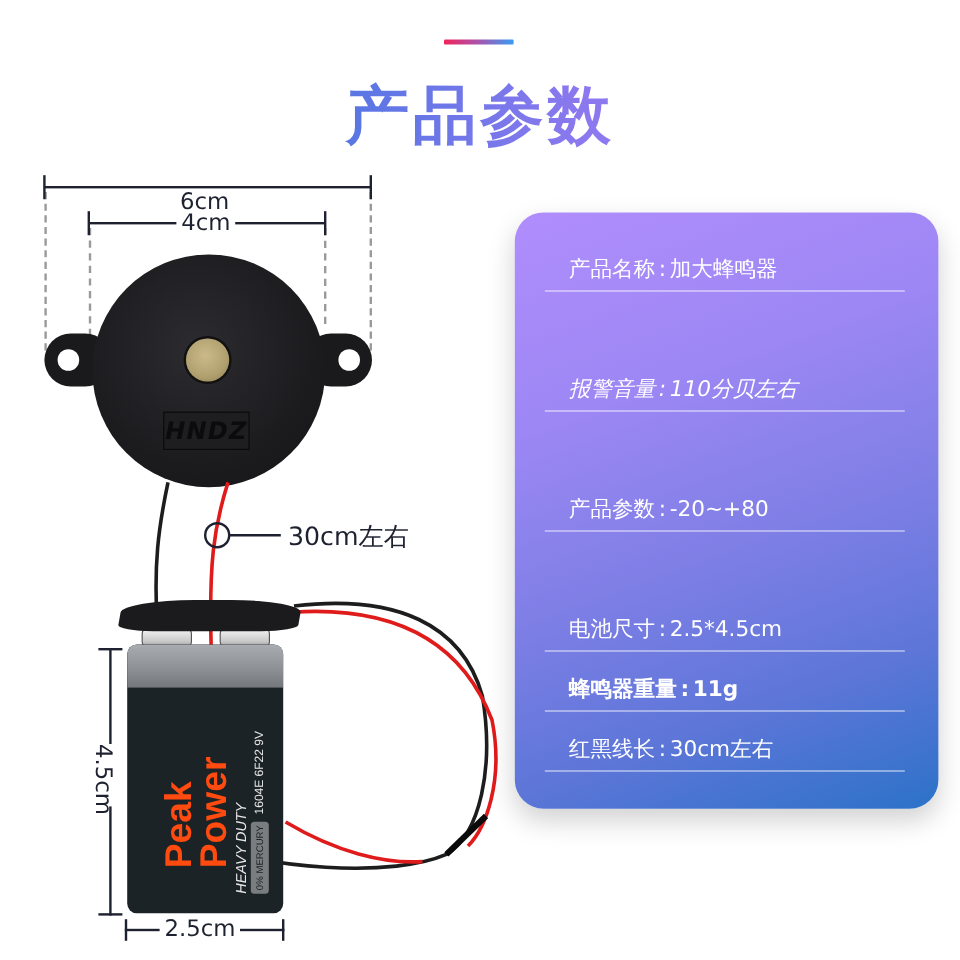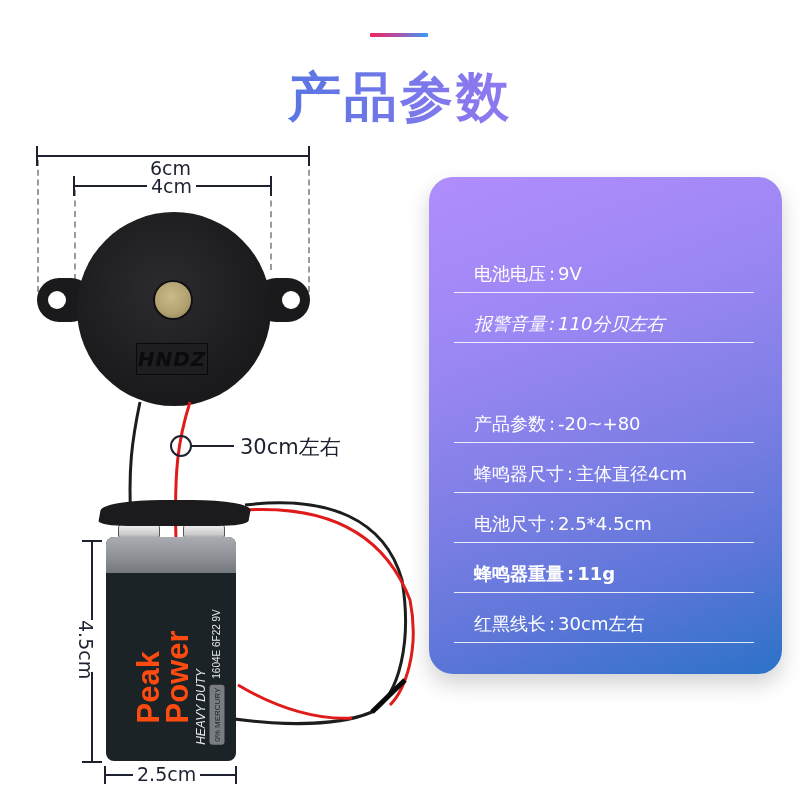--- a/index.html
+++ b/index.html
@@ -123,31 +123,28 @@
   <div class="dim-line" style="left:82px;top:761px;width:20px;height:2px;"></div>
   <div class="dim-label" style="left:60px;top:636px;transform:rotate(90deg);transform-origin:center;width:52px;text-align:center;padding:0;">4.5cm</div>
 
   <div class="dim-line" style="left:104px;top:774px;width:133px;height:2px;"></div>
   <div class="dim-line" style="left:104px;top:766px;width:2px;height:18px;"></div>
   <div class="dim-line" style="left:235px;top:766px;width:2px;height:18px;"></div>
   <div class="dim-label" style="left:133px;top:764px;">2.5cm</div>
 </div>
 
 <div class="spec-card">
-  <div class="spec-row" style="top:65px;">
-    <div class="txt"><span class="lbl">电池电压</span><span class="sep">:</span><span class="val">9V</span></div>
+  <div class="spec-row" style="top:15px;">
+    <div class="txt"><span class="lbl">产品名称</span><span class="sep">:</span><span class="val">加大蜂鸣器</span></div>
   </div>
   <div class="spec-row" style="top:115px;font-style:italic;">
     <div class="txt"><span class="lbl">报警音量</span><span class="sep">:</span><span class="val">110分贝左右</span></div>
   </div>
   <div class="spec-row" style="top:215px;">
     <div class="txt"><span class="lbl">产品参数</span><span class="sep">:</span><span class="val">-20~+80</span></div>
-  </div>
-  <div class="spec-row" style="top:265px;">
-    <div class="txt"><span class="lbl">蜂鸣器尺寸</span><span class="sep">:</span><span class="val">主体直径4cm</span></div>
   </div>
   <div class="spec-row" style="top:315px;">
     <div class="txt"><span class="lbl">电池尺寸</span><span class="sep">:</span><span class="val">2.5*4.5cm</span></div>
   </div>
   <div class="spec-row" style="top:365px;font-weight:bold;">
     <div class="txt"><span class="lbl">蜂鸣器重量</span><span class="sep">:</span><span class="val">11g</span></div>
   </div>
   <div class="spec-row" style="top:415px;">
     <div class="txt"><span class="lbl">红黑线长</span><span class="sep">:</span><span class="val">30cm左右</span></div>
   </div>

